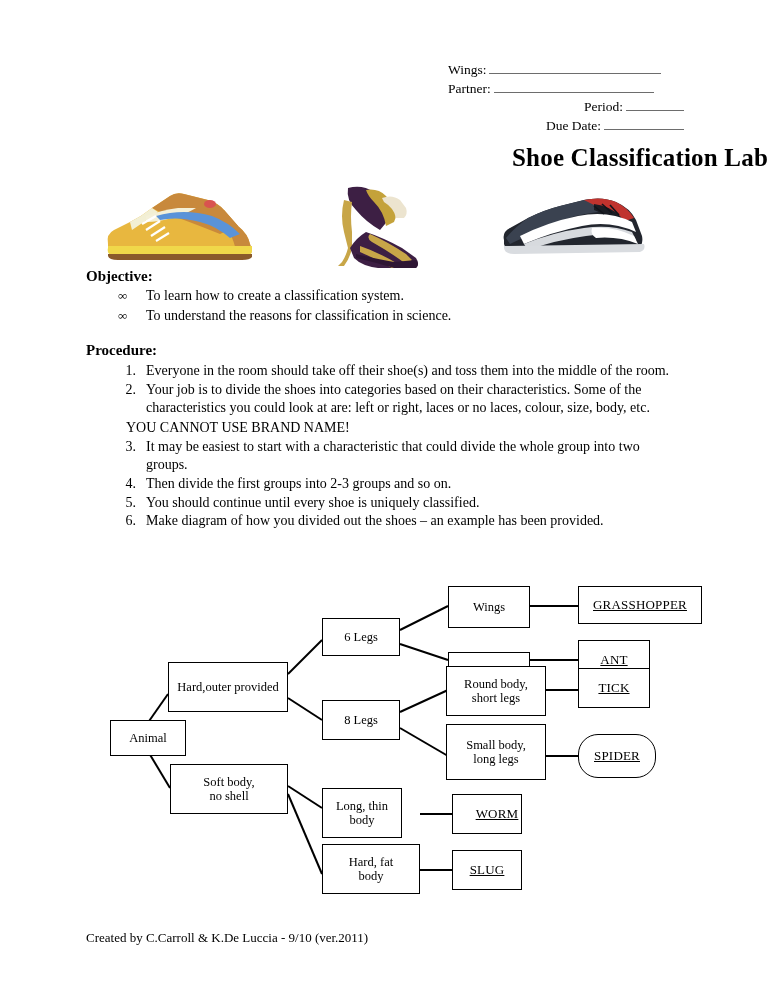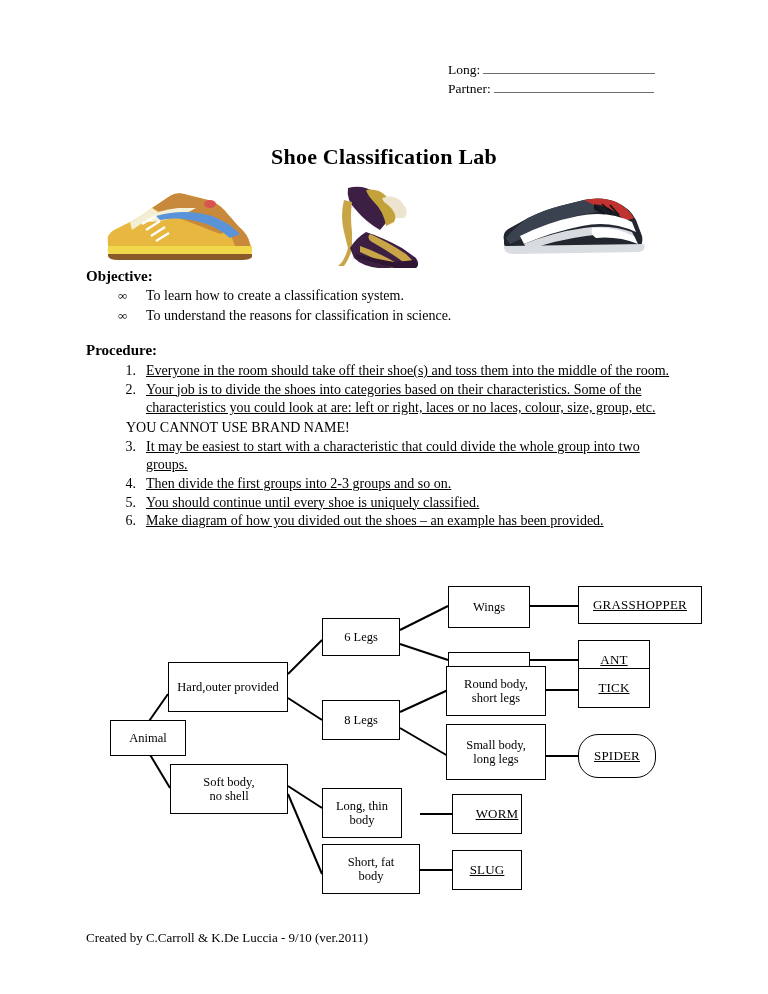--- a/index.html
+++ b/index.html
@@ -40,22 +40,22 @@
   .rule-partner  { width: 160px; }
   .rule-period   { width: 58px;  }
   .rule-duedate  { width: 80px;  }
 
   
   .page-title {
     position: absolute;
     left: 0;
     top: 144px;
     width: 768px;
-    text-align: center;
-    font-size: 22px;
+    text-align: right;
+    font-size: 25px;
     font-weight: bold;
     letter-spacing: .2px;
   }
 
   
   .shoe-row {
     position: absolute;
     left: 86px;
     top: 182px;
     width: 600px;
@@ -104,21 +104,21 @@
     line-height: 18.6px;
     margin-bottom: 0px;
   }
   .proc-num {
     width: 26px;
     flex: none;
     text-align: right;
     padding-right: 10px;
     box-sizing: border-box;
   }
-  .proc-text { flex: 1; text-decoration: underline; }
+  .proc-text { flex: 1; }
   .proc-callout {
     text-align: left;
     font-size: 14px;
     line-height: 20px;
     padding-left: 6px;
   }
 
   
   .diagram {
     position: absolute;
@@ -155,30 +155,38 @@
     top: 930px;
     font-size: 13px;
   }
 </style>
 </head>
 <body>
 
 <div class="header-block">
 
   <div class="hdr-row">
-    <span class="hdr-label">Long:</span>
+    <span class="hdr-label">Wings:</span>
     <span class="hdr-rule rule-name"></span>
   </div>
 
   <div class="hdr-row">
     <span class="hdr-label">Partner:</span>
     <span class="hdr-rule rule-partner"></span>
   </div>
 
-
+  <div class="hdr-row right">
+    <span class="hdr-label">Period:</span>
+    <span class="hdr-rule rule-period"></span>
+  </div>
+
+  <div class="hdr-row right">
+    <span class="hdr-label">Due Date:</span>
+    <span class="hdr-rule rule-duedate"></span>
+  </div>
 
 </div>
 
 <div class="page-title">Shoe Classification Lab</div>
 
 <div class="shoe-row">
 
   <svg class="shoe-fig" id="shoe-sneaker" viewBox="0 0 160 80">
     <path d="M8 58 Q6 48 14 44 L30 36 Q42 30 52 22 L70 10 Q76 6 84 8 L108 14 Q118 17 124 24 L138 40 Q148 48 150 58 L152 64 Q152 70 144 70 L16 70 Q8 70 8 62 Z" fill="#e8b73f"></path>
     <path d="M52 22 L70 10 Q76 6 84 8 L108 14 Q118 17 124 24 L138 40 L120 48 Q100 40 84 34 L60 26 Z" fill="#c8893c"></path>
@@ -243,21 +251,21 @@
 
 <div class="proc-list">
 
   <div class="proc-item">
     <span class="proc-num">1.</span>
     <span class="proc-text">Everyone in the room should take off their shoe(s) and toss them into the middle of the room.</span>
   </div>
 
   <div class="proc-item">
     <span class="proc-num">2.</span>
-    <span class="proc-text">Your job is to divide the shoes into categories based on their characteristics. Some of the characteristics you could look at are: left or right, laces or no laces, colour, size, group, etc.</span>
+    <span class="proc-text">Your job is to divide the shoes into categories based on their characteristics. Some of the characteristics you could look at are: left or right, laces or no laces, colour, size, body, etc.</span>
   </div>
 
   <div class="proc-callout">YOU CANNOT USE BRAND NAME!</div>
 
   <div class="proc-item">
     <span class="proc-num">3.</span>
     <span class="proc-text">It may be easiest to start with a characteristic that could divide the whole group into two groups.</span>
   </div>
 
   <div class="proc-item">
@@ -327,21 +335,21 @@
   <div class="dbox" style="left:262px; top:122px; width:78px;  height:40px;">
     <span>8 Legs</span>
   </div>
 
   <div class="dbox" style="left:262px; top:210px; width:80px;  height:50px; flex-direction:column;">
     <span>Long, thin</span>
     <span>body</span>
   </div>
 
   <div class="dbox" style="left:262px; top:266px; width:98px;  height:50px; flex-direction:column;">
-    <span>Short, fat</span>
+    <span>Hard, fat</span>
     <span>body</span>
   </div>
 
   <div class="dbox" style="left:388px; top:8px;   width:82px;  height:42px;">
     <span>Wings</span>
   </div>
 
   <div class="dbox" style="left:388px; top:74px;  width:82px;  height:42px;">
     <span>No wings</span>
   </div>

